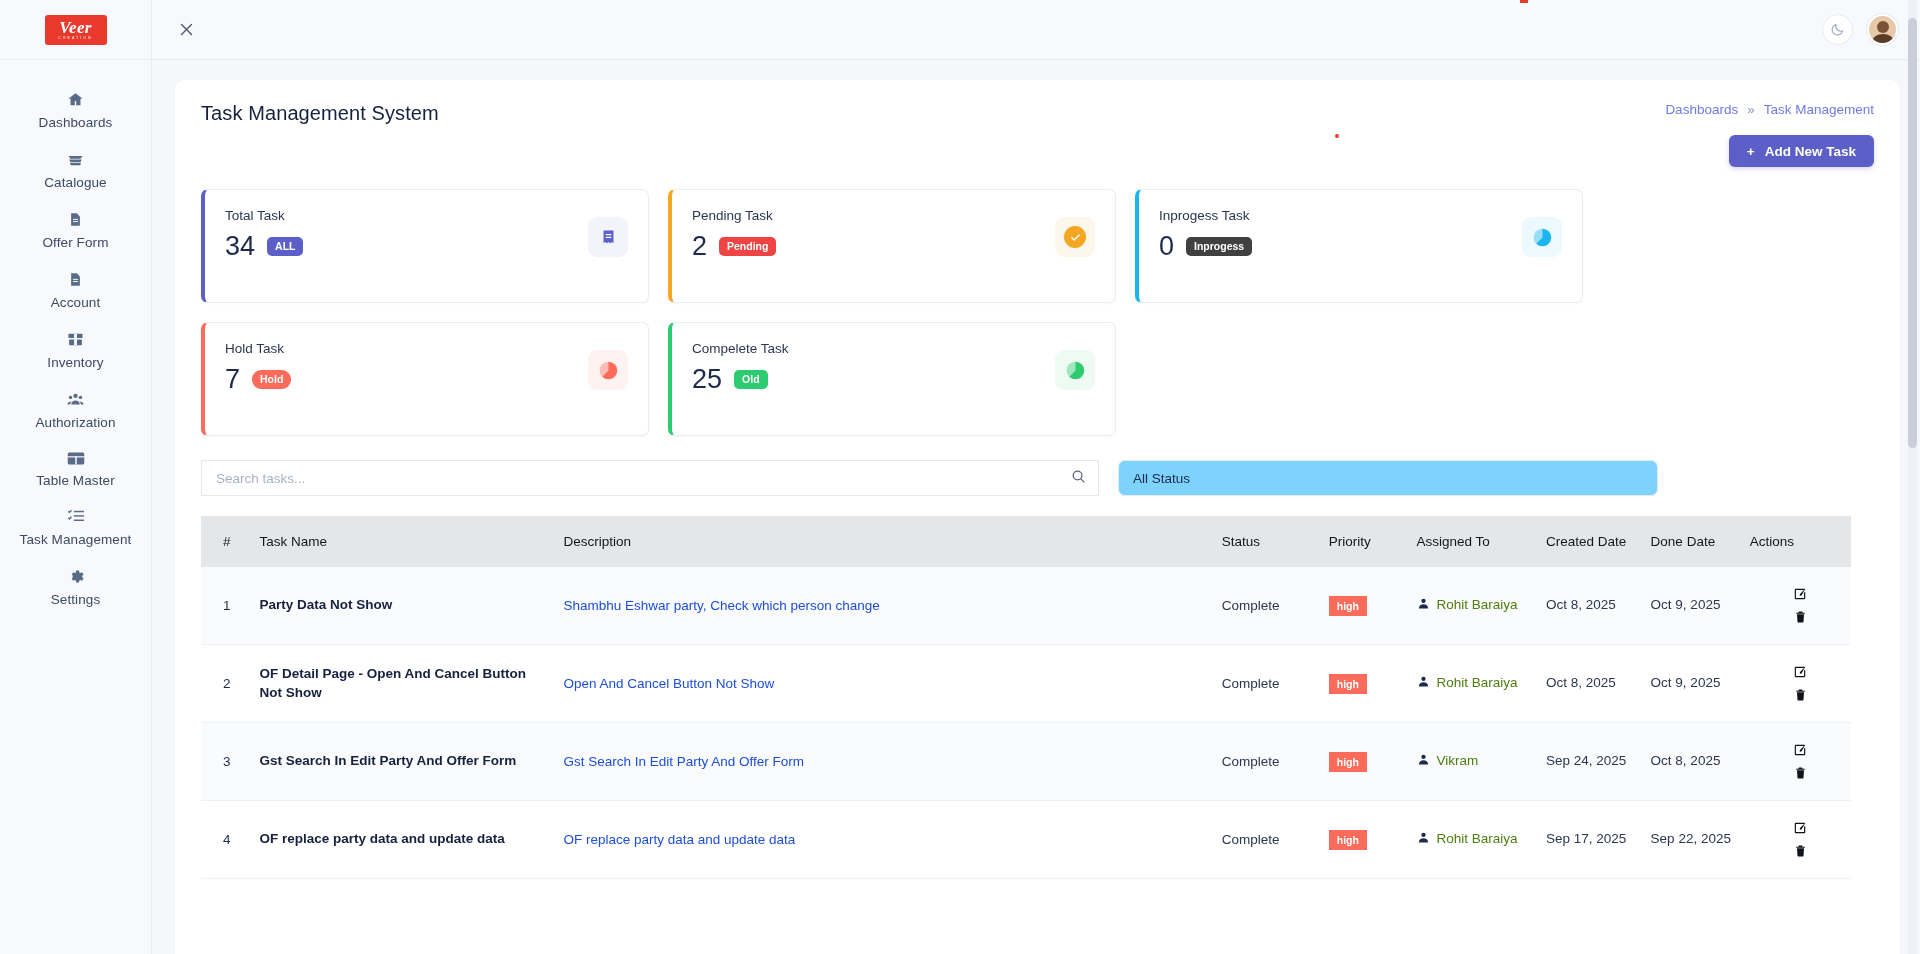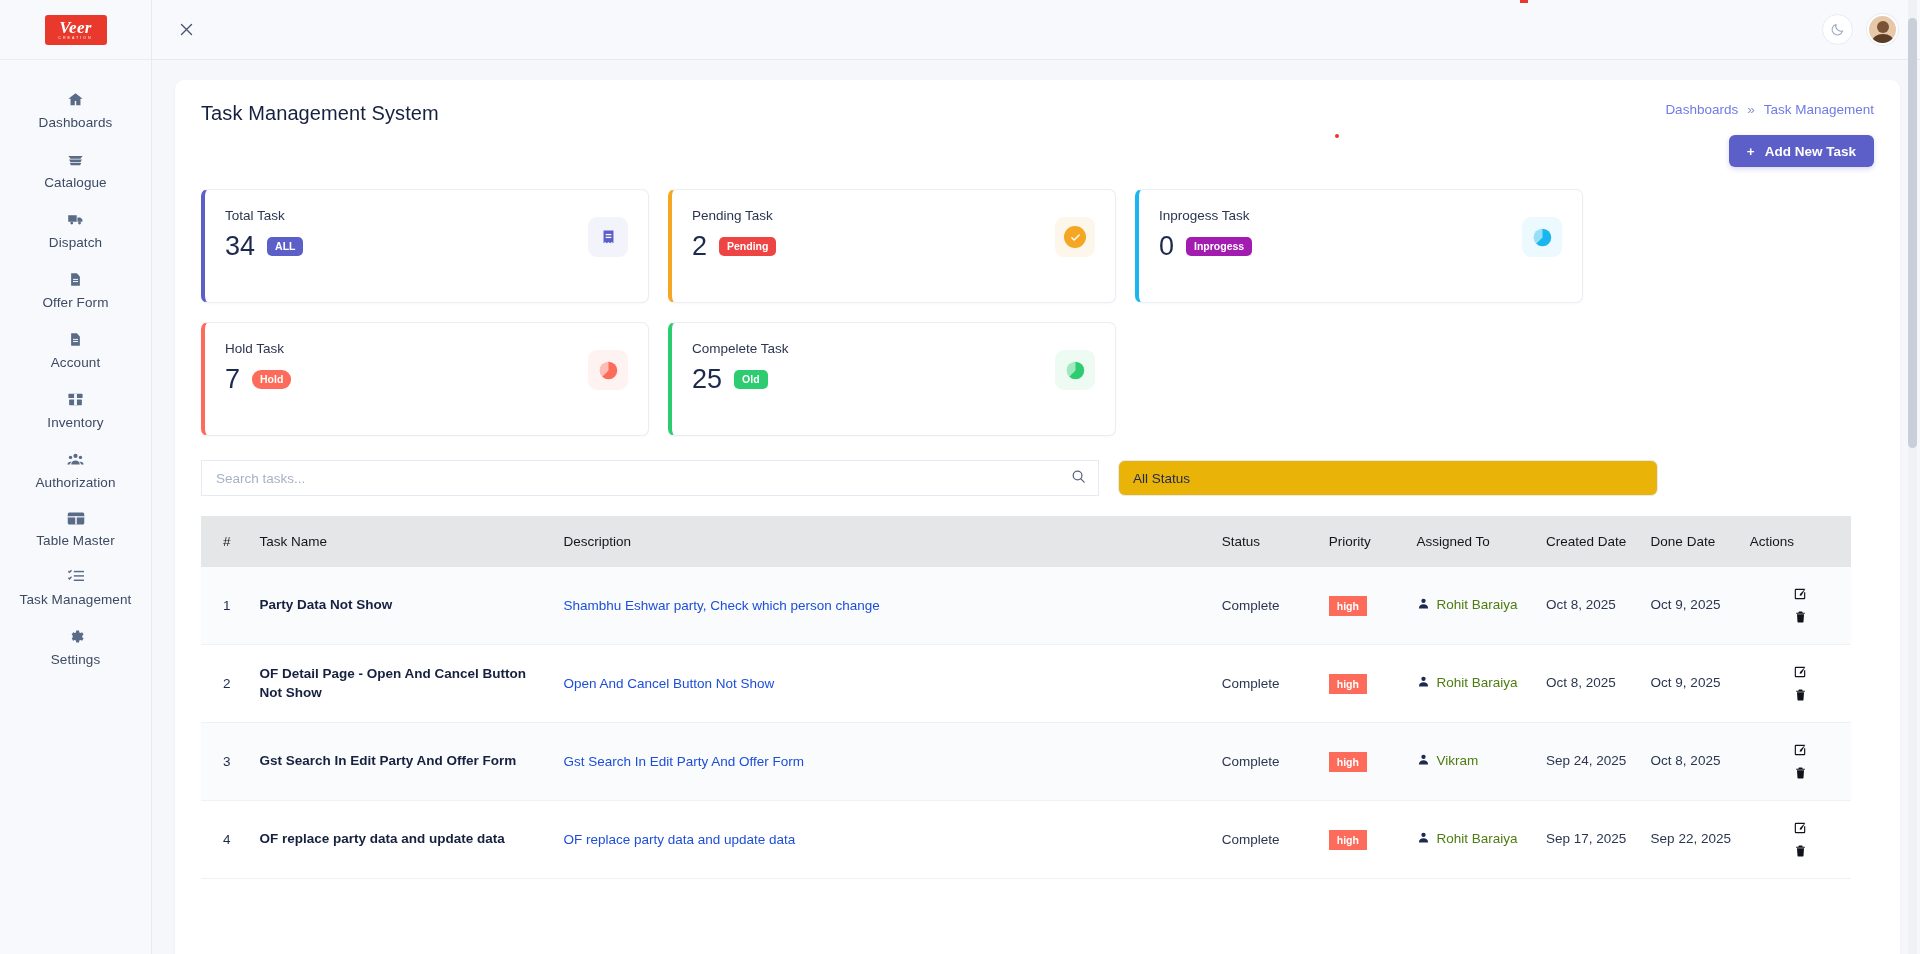--- a/index.html
+++ b/index.html
@@ -157,21 +157,21 @@
     color: #2b3650; outline: none; font-family: "Liberation Sans", sans-serif;
   }
   .search-input::placeholder { color: #a8b1c4; }
   .search-ico {
     position: absolute; right: 13px; top: 9px; color: #58637c;
     pointer-events: none;
   }
   .status-select {
     width: 540px; height: 36px; border: 1px solid #e4e9f2;
     border-radius: 7px; padding: 0 14px; font-size: 13.5px;
-    color: #1d2a4d; outline: none; background: #eab308;
+    color: #1d2a4d; outline: none; background: #7dd3fc;
     font-family: "Liberation Sans", sans-serif;
     -webkit-appearance: none; appearance: none; cursor: pointer;
   }
 
   
   .table-wrap { margin-top: 20px; }
   table { width: 1650px; border-collapse: collapse; table-layout: fixed; }
   thead tr { background: #e4e6e8; }
   th {
     text-align: left; font-size: 13.5px; color: #14161a; font-weight: normal;
@@ -246,30 +246,20 @@
       <div class="nav-item">
         <span class="nav-ico">
           <svg width="17" height="17" viewBox="0 0 24 24" fill="currentColor">
               <path d="M2 7h20l-3 4H5zM3 12h18l-2 4H5zM4 17h16l-1.5 3h-13z"></path>
             </svg>
         </span>
         <span class="nav-label">Catalogue</span>
       </div>
       <div class="nav-item">
         <span class="nav-ico">
-          <svg width="18" height="17" viewBox="0 0 24 24" fill="currentColor">
-              <path d="M1 6h12v9H1zM14 9h4l3 3v3h-7z"></path>
-              <circle cx="6" cy="17" r="2"></circle>
-              <circle cx="17" cy="17" r="2"></circle>
-            </svg>
-        </span>
-        <span class="nav-label">Dispatch</span>
-      </div>
-      <div class="nav-item">
-        <span class="nav-ico">
           <svg width="15" height="17" viewBox="0 0 24 24" fill="currentColor">
               <path d="M5 2h9l5 5v15H5z"></path>
               <rect x="8" y="11" width="8" height="1.6" fill="#f7f9fc"></rect>
               <rect x="8" y="14.5" width="8" height="1.6" fill="#f7f9fc"></rect>
             </svg>
         </span>
         <span class="nav-label">Offer Form</span>
       </div>
       <div class="nav-item">
         <span class="nav-ico">
@@ -404,21 +394,21 @@
                   <path d="M4 12.5l5 5L20 6.5"></path>
                 </svg>
             </span>
           </div>
         </div>
 
         <div class="card" id="card2" style="border-left-color: rgb(25, 182, 239);">
           <div class="card-title">Inprogess Task</div>
           <div class="card-row">
             <span class="card-num">0</span>
-            <span class="badge" id="b2" style="background: #a21caf;">Inprogess</span>
+            <span class="badge" id="b2" style="background: #404040;">Inprogess</span>
           </div>
           <div class="card-ico" id="i2" style="background: rgb(236, 249, 254);">
             <svg width="21" height="21" viewBox="0 0 24 24">
                 <circle cx="12" cy="12" r="10" fill="#19b6ef"></circle>
                 <path d="M12 12V2A10 10 0 0 0 4.9 19.1z" fill="#ffffff" opacity=".55"></path>
               </svg>
           </div>
         </div>
 
         <div class="card" id="card3" style="border-left-color: rgb(253, 107, 90);">

